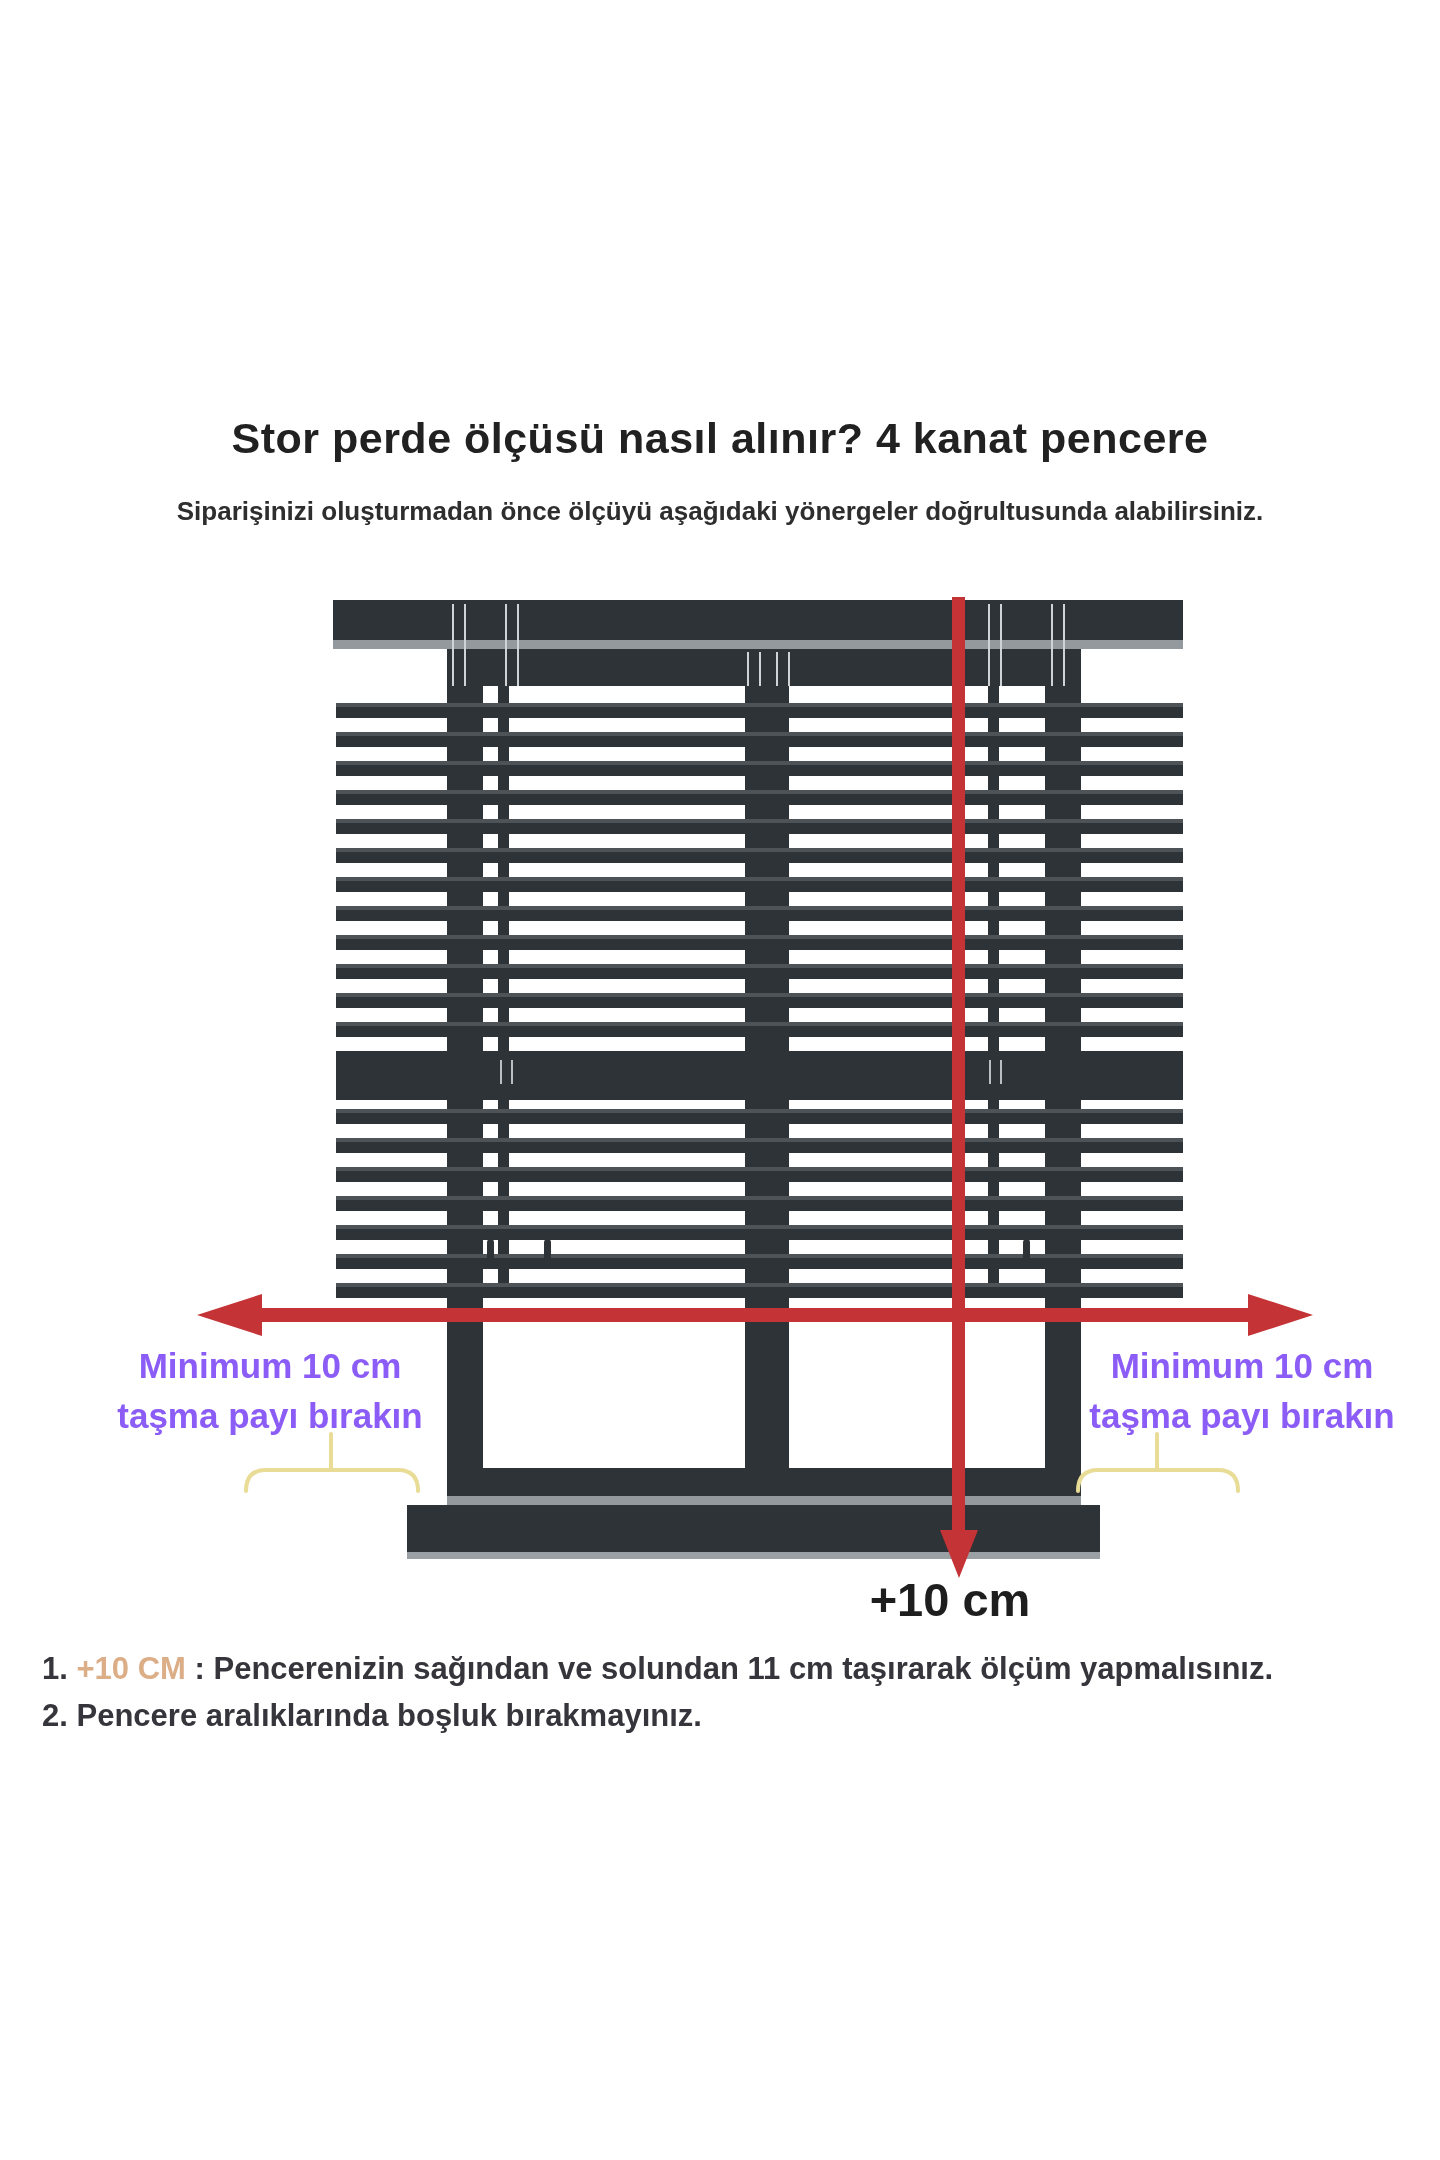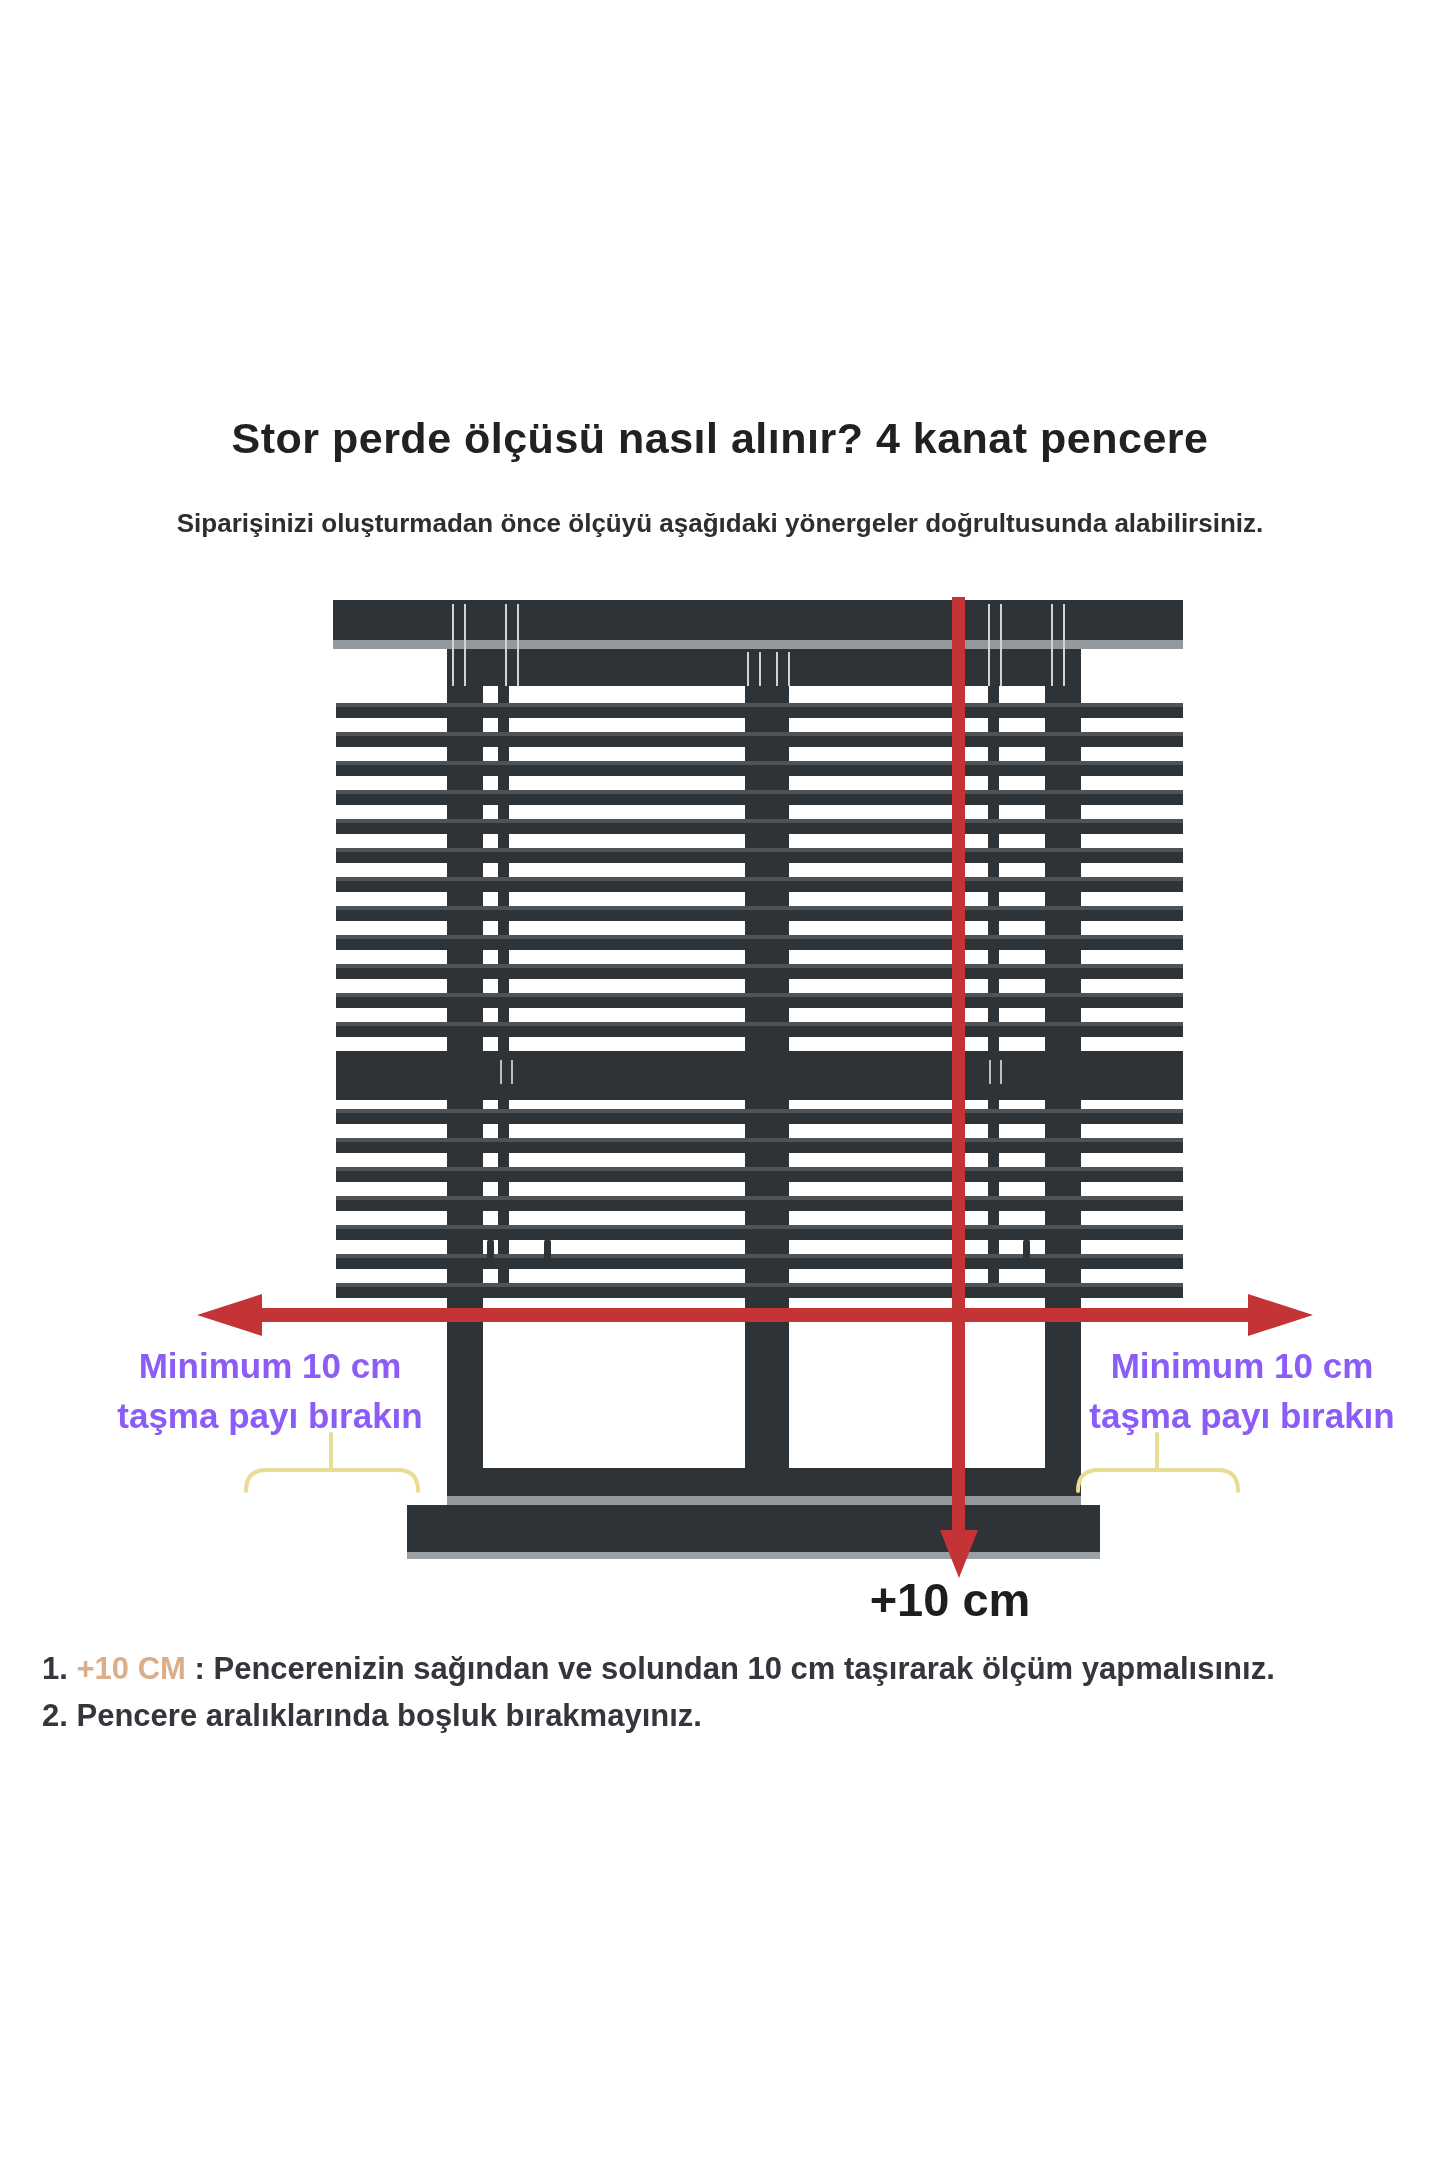--- a/index.html
+++ b/index.html
@@ -10,21 +10,21 @@
   }
   .abs{position:absolute;}
   #diagram-svg{position:absolute;left:0;top:0;}
 
   .page-title{
     left:0;top:414px;width:1440px;text-align:center;
     font-size:43px;font-weight:700;letter-spacing:.5px;color:var(--text-dark,#212121);
   }
   .page-subtitle{
     left:0;top:496px;width:1440px;text-align:center;
-    font-size:26px;font-weight:600;color:#2e2e2e;margin-top:12px;
+    font-size:26px;font-weight:600;color:#2e2e2e;
   }
   .side-label{
     width:370px;text-align:center;font-size:35px;font-weight:600;
     line-height:50px;color:#8b5cf6;
   }
   .side-label-left{left:85px;top:1341px;}
   .side-label-right{left:1057px;top:1341px;}
   .plus10{
     left:835px;top:1572px;width:230px;text-align:center;
     font-size:47px;font-weight:600;color:#1e1e1e;
@@ -128,15 +128,15 @@
 </div>
 
 <div class="abs side-label side-label-right">
   <div>Minimum 10 cm</div>
   <div>taşma payı bırakın</div>
 </div>
 
 <div class="abs plus10">+10 cm</div>
 
 <div class="abs notes">
-  <div class="note-line"><span class="note-num">1.</span> <span class="note-hl">+10 CM</span><span> : </span><span>Pencerenizin sağından ve solundan 10 cm taşırarak ölçüm yapmalısınız.</span></div>
+  <div class="note-line"><span class="note-num">1.</span> <span class="note-hl">+10 CM</span><span> : </span><span>Pencerenizin sağından ve solundan 11 cm taşırarak ölçüm yapmalısınız.</span></div>
   <div class="note-line"><span class="note-num">2.</span> <span>Pencere aralıklarında boşluk bırakmayınız.</span></div>
 </div>
 
 </body></html>

